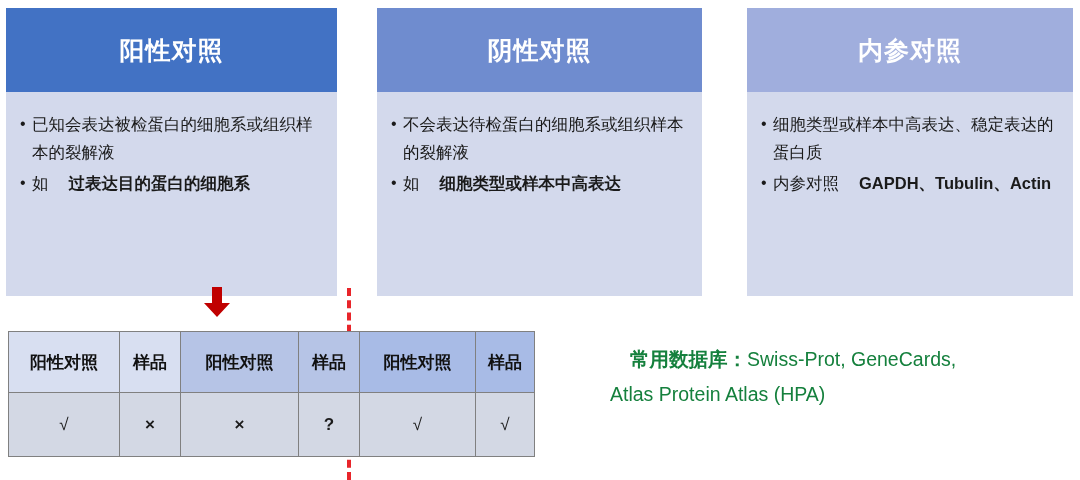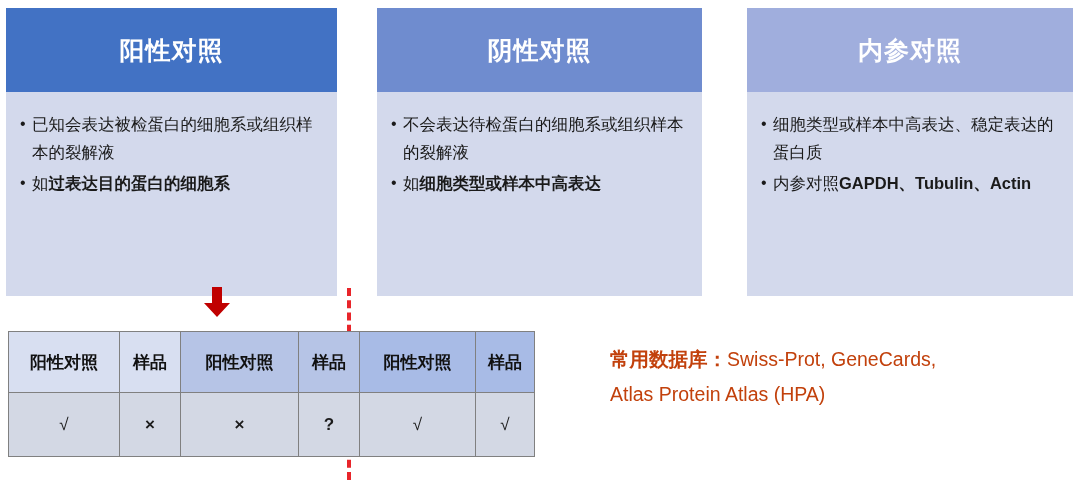--- a/index.html
+++ b/index.html
@@ -47,21 +47,21 @@
   }
   .bullet .dot {
     flex: 0 0 auto;
     width: 12px;
     font-size: 16px;
     line-height: 1.72;
   }
   .bullet .txt {
     flex: 1 1 auto;
   }
-  .b { font-weight: bold; }
+  .b { font-weight: bold; margin-left: 20px; }
 
   #card-positive { left: 6px;   width: 331px; }
   #card-negative { left: 377px; width: 325px; }
   #card-internal { left: 747px; width: 326px; }
 
   #card-positive .card-header { background: #4272c4; }
   #card-negative .card-header { background: #6f8ccf; }
   #card-internal .card-header { background: #a0aedd; }
 
   
@@ -123,21 +123,21 @@
   .mark-q { font-size: 19px; font-weight: bold; }
 
   
   #notes {
     position: absolute;
     left: 610px;
     top: 342px;
     width: 450px;
     font-size: 19.5px;
     line-height: 1.78;
-    color: #c2410c;
+    color: #15803d;
   }
   #notes .line { white-space: nowrap; }
 </style>
 </head>
 <body>
 
 <div class="card" id="card-positive">
   <div class="card-header">阳性对照</div>
   <div class="card-body">
     <div class="bullet">

